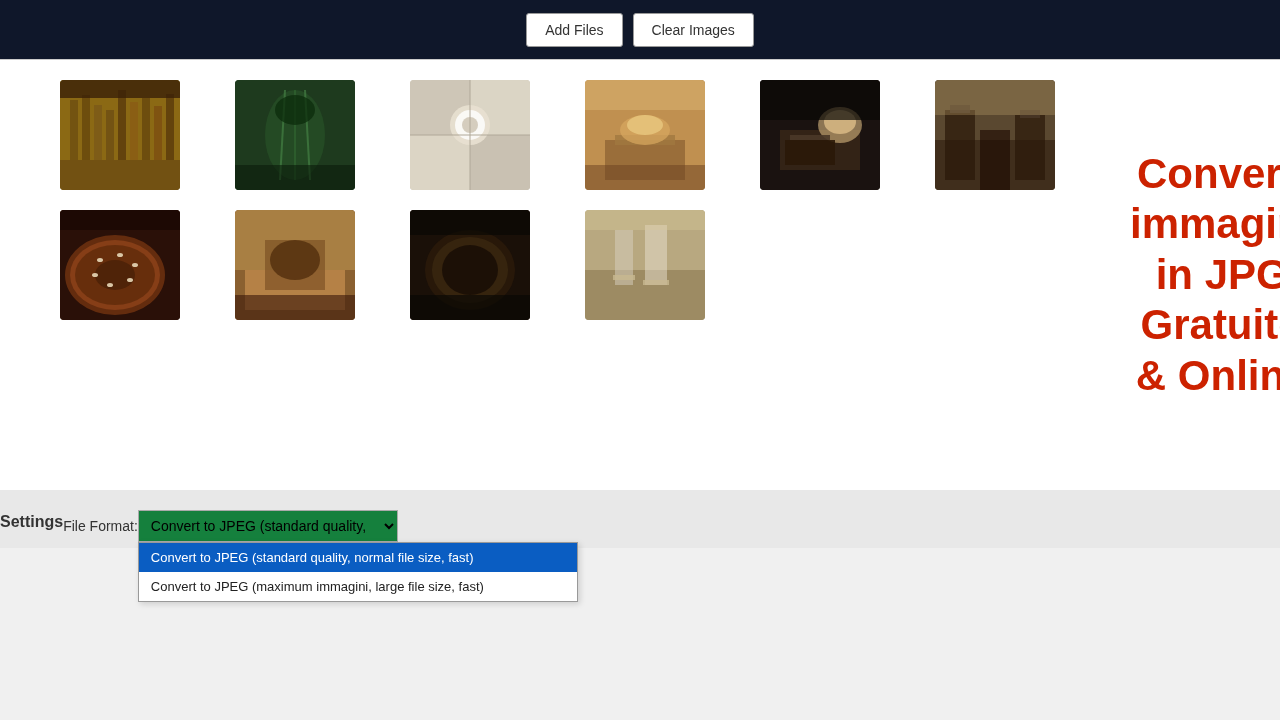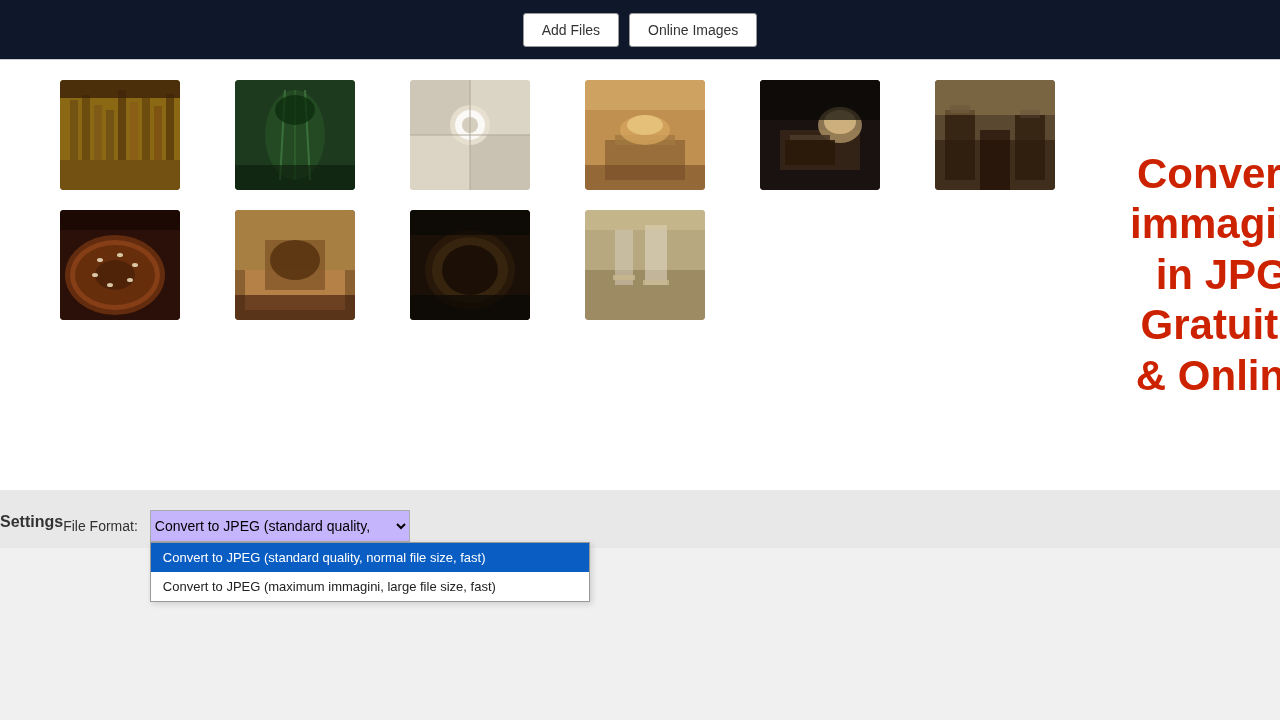--- a/index.html
+++ b/index.html
@@ -100,39 +100,38 @@
     .settings-title {
       font-size: 16px;
       font-weight: bold;
       color: #333;
       margin-bottom: 14px;
     }
 
     .form-row {
       display: flex;
       align-items: center;
-      gap: 12px;
       margin-bottom: 6px;
     }
 
     .form-label {
       font-size: 14px;
       color: #333;
     }
 
     .select-wrapper {
       position: relative;
       display: inline-block;
     }
 
     select.format-select {
-      padding: 6px 0;
+      padding: 6px 8px;
       font-size: 14px;
       border: 1px solid #aaa;
-      background: #c4b5fd;
+      background: #15803d;
       min-width: 260px;
       cursor: pointer;
       appearance: auto;
     }
 
     .dropdown-options {
       position: absolute;
       top: 100%;
       left: 0;
       background: white;
@@ -158,21 +157,21 @@
     .thumb-svg {
       width: 100%;
       height: 100%;
     }
   </style>
 </head>
 <body>
 
 <div class="top-bar">
   <button class="btn">Add Files</button>
-  <button class="btn">Online Images</button>
+  <button class="btn">Clear Images</button>
 </div>
 
 <div class="main-area">
   <div class="images-section">
 
     <div class="image-row">
       <div class="img-thumb img-1">
         <svg class="thumb-svg" viewBox="0 0 120 110" xmlns="http://www.w3.org/2000/svg">
           <rect width="120" height="110" fill="#8B6914"></rect>
           <rect x="10" y="20" width="8" height="60" fill="#6a4a10" opacity="0.7"></rect>

